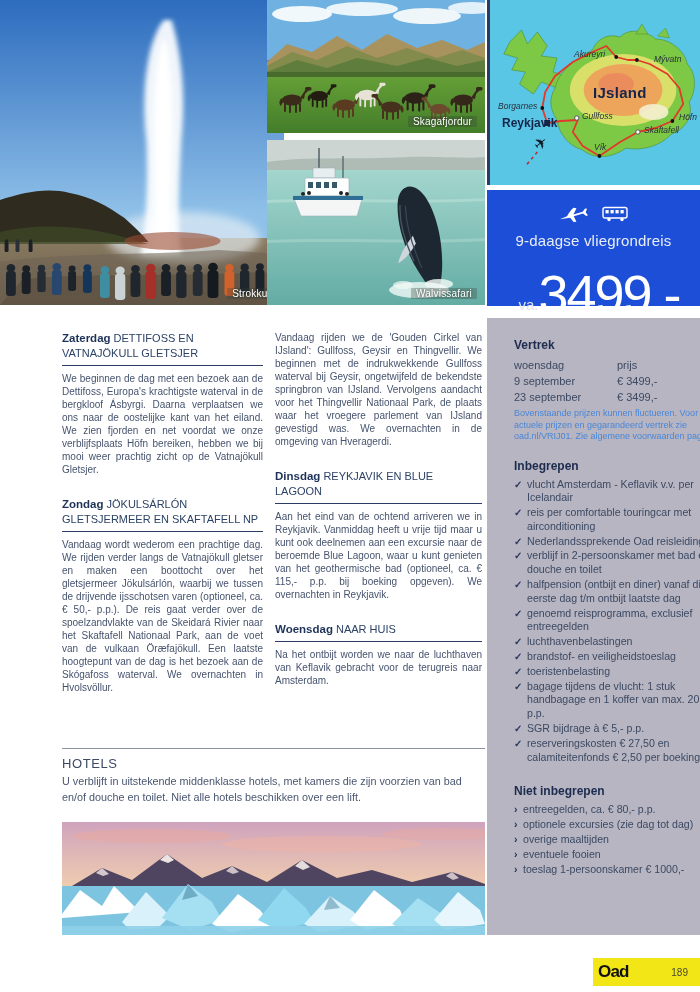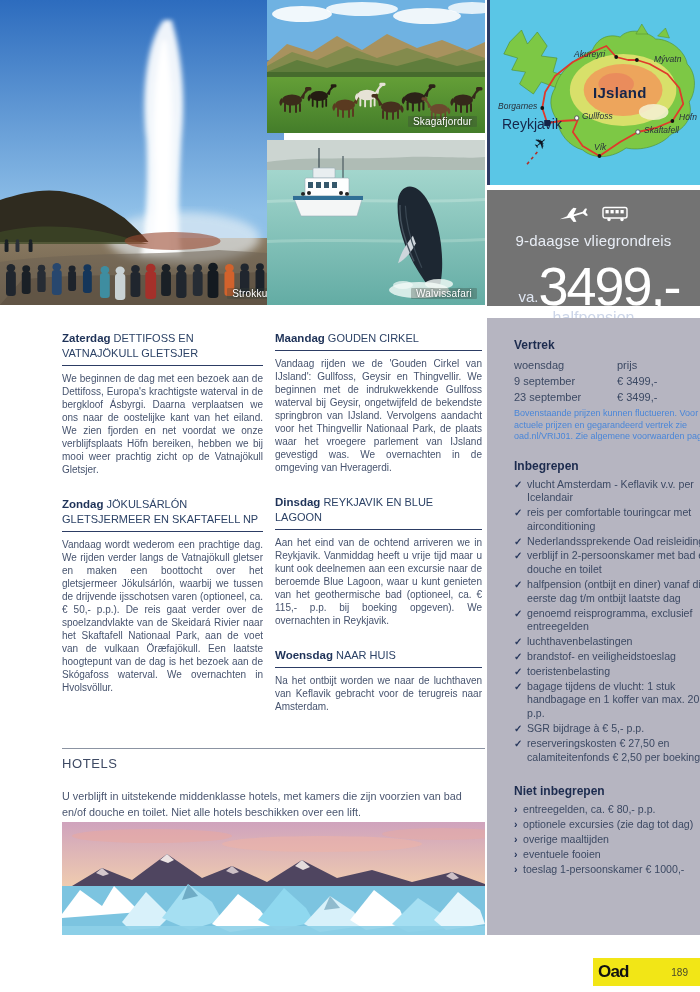--- a/index.html
+++ b/index.html
@@ -20,29 +20,29 @@
   #photo-horses  { left:267px; top:0; width:218px; height:133px; }
   #photo-whale   { left:267px; top:140px; width:218px; height:165px; }
   #photo-iceberg { left:62px;  top:822px; width:423px; height:113px; }
 
   
   #map-box { position:absolute; left:487px; top:0; width:213px; height:185px;
              border-left:3px solid #2c3a64; overflow:hidden; }
   #map-box svg { display:block; width:100%; height:100%; }
   .city { position:absolute; font-size:8.5px; color:#28303a; white-space:nowrap; line-height:1; }
   .city.it { font-style:italic; }
-  .city.bold { font-weight:normal; color:#15254a; font-size:14px; }
+  .city.bold { font-weight:bold; color:#15254a; font-size:12px; }
   .map-title { position:absolute; font-weight:bold; font-size:15px; color:#15254a; letter-spacing:.3px; }
 
   
   #price-box { position:absolute; left:487px; top:190px; width:213px; height:116px;
-               background:#737373; color:#f0f4fa; text-align:center; }
+               background:#1d4ed8; color:#f0f4fa; text-align:center; }
   .icons-row { display:flex; justify-content:center; align-items:center; gap:13px; margin-top:15px; }
   .trip-type { font-size:15px; font-weight:400; color:#e8edf5; margin-top:9px; letter-spacing:.2px; }
-  .price-line { display:flex; justify-content:center; align-items:flex-end; line-height:1; margin-top:10px;padding-left:11px; }
+  .price-line { display:flex; justify-content:center; align-items:flex-end; line-height:1; margin-top:18px;padding-left:11px; }
   .price-line .va { font-size:15px; margin-bottom:9px; color:#dfe6f2; }
   .price-line .amount { font-size:54px; font-weight:400; letter-spacing:-2px; color:#fff; }
   .board { font-size:16px; color:#ccd5e8; margin-top:-4px; }
 
   
   .col { position:absolute; top:331px; }
   #col1 { left:62px;  width:201px; }
   #col2 { left:275px; width:207px; }
   .day-block { margin-bottom:21px; }
   .day-head { font-size:11px; line-height:15px; color:#2c4266;
@@ -58,21 +58,21 @@
   .note { font-size:9px; line-height:11.5px; color:#4a86d8; margin-top:3px; }
   .inb-head { margin-top:16px; }
   .plist li { display:flex; list-style:none; font-size:10.6px; line-height:13.8px; margin-bottom:1px; }
   .plist .check { width:13px; flex:none; color:#26375c; font-weight:bold; font-size:10px; }
   .plist .chev  { width:9px;  flex:none; color:#26375c; font-weight:bold; }
   .niet-head { margin-top:20px; }
 
   
   #hotels { position:absolute; left:62px; top:748px; width:423px;
             border-top:1px solid #8b93a2; padding-top:7px; }
-  #hotels h2 { font-size:13px; font-weight:400; letter-spacing:.6px; color:#3e4a64; margin-bottom:18px; }
+  #hotels h2 { font-size:13px; font-weight:400; letter-spacing:.6px; color:#3e4a64; margin-bottom:3px; }
   #hotels p { font-size:10.8px; line-height:15.5px; color:#4a5670; }
 
   
   #footer-bar { position:absolute; left:593px; top:958px; width:107px; height:28px;
                 background:#f2e616; display:flex; justify-content:space-between; align-items:center;
                 padding:0 12px 0 5px; }
   .oad-logo { font-weight:bold; font-size:17px; letter-spacing:-.8px; color:#111; }
   .page-num { font-size:10px; color:#4a4a2a; }
 </style>
 </head>
@@ -344,21 +344,20 @@
       <p class="day-text">We beginnen de dag met een bezoek aan de Dettifoss, Europa's krachtigste waterval in de bergkloof Ásbyrgi. Daarna verplaatsen we ons naar de oostelijke kant van het eiland. We zien fjorden en net voordat we onze verblijfsplaats Höfn bereiken, hebben we bij mooi weer prachtig zicht op de Vatnajökull Gletsjer.</p>
     </div>
     <div class="day-block">
       <div class="day-head"><b>Zondag</b><span>JÖKULSÁRLÓN GLETSJERMEER EN SKAFTAFELL NP</span></div>
       <p class="day-text">Vandaag wordt wederom een prachtige dag. We rijden verder langs de Vatnajökull gletser en maken een boottocht over het gletsjermeer Jökulsárlón, waarbij we tussen de drijvende ijsschotsen varen (optioneel, ca. € 50,- p.p.). De reis gaat verder over de spoelzandvlakte van de Skeidará Rivier naar het Skaftafell Nationaal Park, aan de voet van de vulkaan Öræfajökull. Een laatste hoogtepunt van de dag is het bezoek aan de Skógafoss waterval. We overnachten in Hvolsvöllur.</p>
     </div>
   </div>
 
   <div class="col" id="col2">
     <div class="day-block">
-      <div class="day-head"><b>Maandag</b><span>GOUDEN CIRKEL</span></div>
       <p class="day-text">Vandaag rijden we de 'Gouden Cirkel van IJsland': Gullfoss, Geysir en Thingvellir. We beginnen met de indrukwekkende Gullfoss waterval bij Geysir, ongetwijfeld de bekendste springbron van IJsland. Vervolgens aandacht voor het Thingvellir Nationaal Park, de plaats waar het vroegere parlement van IJsland gevestigd was. We overnachten in de omgeving van Hveragerdi.</p>
     </div>
     <div class="day-block">
       <div class="day-head"><b>Dinsdag</b><span>REYKJAVIK EN BLUE LAGOON</span></div>
       <p class="day-text">Aan het eind van de ochtend arriveren we in Reykjavik. Vanmiddag heeft u vrije tijd maar u kunt ook deelnemen aan een excursie naar de beroemde Blue Lagoon, waar u kunt genieten van het geothermische bad (optioneel, ca. € 115,- p.p. bij boeking opgeven). We overnachten in Reykjavik.</p>
     </div>
     <div class="day-block">
       <div class="day-head"><b>Woensdag</b><span>NAAR HUIS</span></div>
       <p class="day-text">Na het ontbijt worden we naar de luchthaven van Keflavik gebracht voor de terugreis naar Amsterdam.</p>
     </div>

